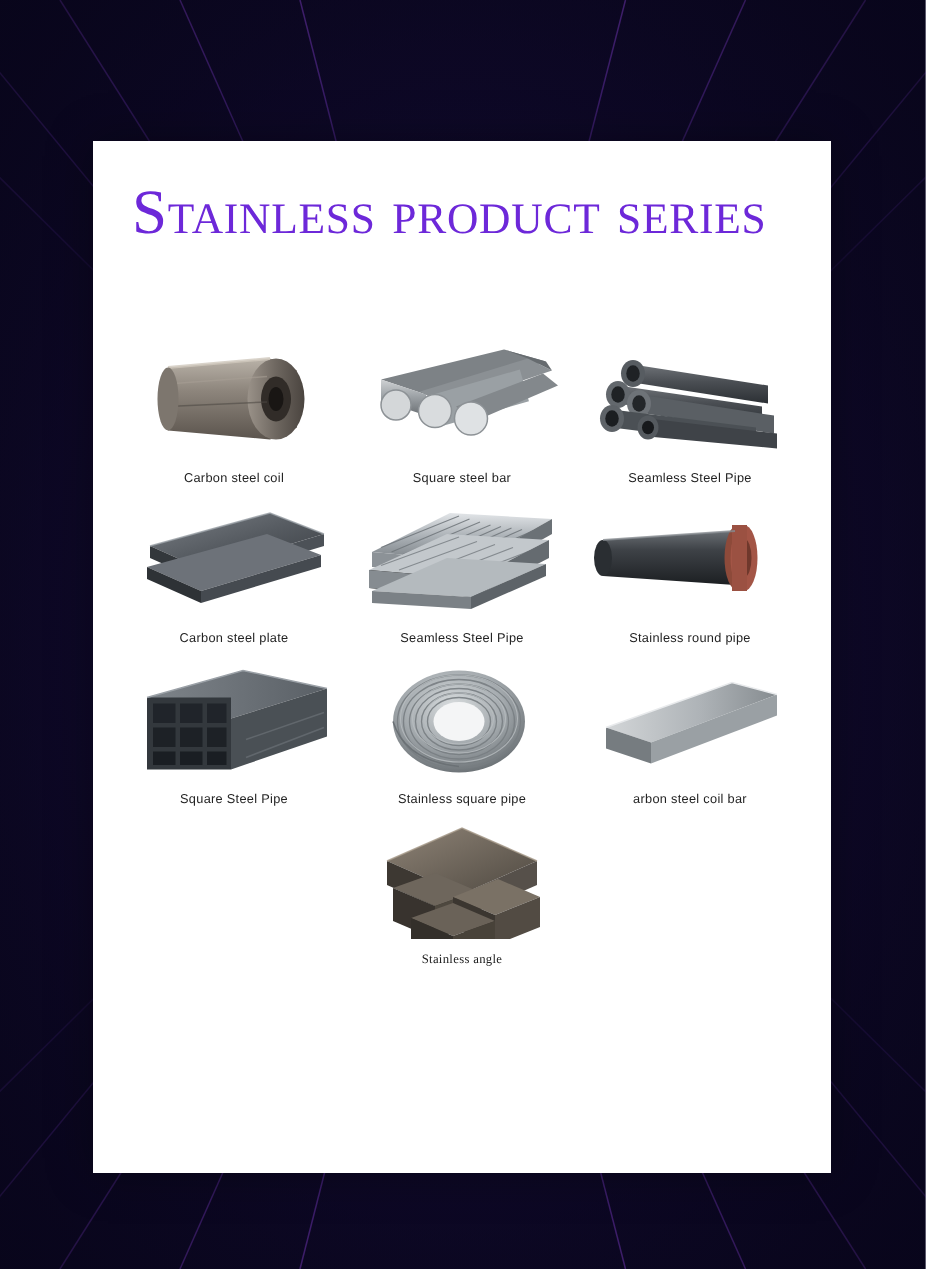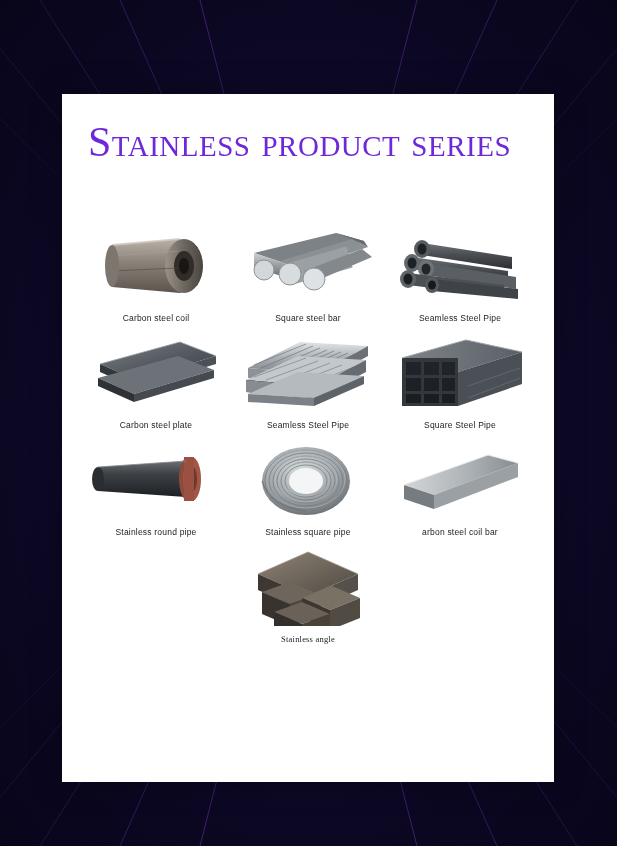--- a/index.html
+++ b/index.html
@@ -318,20 +318,44 @@
             </g>
           </svg>
         </div>
         <div class="caption">Seamless Steel Pipe</div>
       </div>
 
       <div class="item">
         <div class="thumb">
           <svg width="136" height="78" viewBox="0 0 136 78">
             <defs>
+              <linearGradient id="rpG" x1="0" y1="0" x2="0" y2="1">
+                <stop offset="0%" stop-color="#6a6f74"></stop>
+                  <stop offset="35%" stop-color="#3e4247"></stop>
+                <stop offset="100%" stop-color="#1c1f22"></stop>
+              </linearGradient>
+            </defs>
+            <path d="M10 26 L98 20 L98 56 L10 50 Z" fill="url(#rpG)"></path>
+            <ellipse cx="10" cy="38" rx="6" ry="12" fill="#2a2e32"></ellipse>
+            <g>
+              <ellipse cx="100" cy="38" rx="9" ry="22" fill="#8d4a3a"></ellipse>
+              <ellipse cx="104" cy="38" rx="9" ry="22" fill="#a35546"></ellipse>
+              <ellipse cx="104" cy="38" rx="5" ry="13" fill="#6f382c"></ellipse>
+              <rect x="96" y="16" width="10" height="44" fill="#9b5142"></rect>
+            </g>
+            <path d="M10 26 L98 20" stroke="#868b90" stroke-width="1.2" fill="none" opacity="0.8"></path>
+          </svg>
+        </div>
+        <div class="caption">Stainless round pipe</div>
+      </div>
+
+      <div class="item">
+        <div class="thumb">
+          <svg width="136" height="78" viewBox="0 0 136 78">
+            <defs>
               <linearGradient id="sqTop" x1="0" y1="0" x2="1" y2="0">
                 <stop offset="0%" stop-color="#7e848a"></stop>
                   <stop offset="100%" stop-color="#5a6066"></stop>
               </linearGradient>
             </defs>
             <path d="M10 24 L74 6 L130 18 L66 38 Z" fill="url(#sqTop)"></path>
             <path d="M66 38 L66 72 L130 50 L130 18 Z" fill="#4a5055"></path>
             <rect x="10" y="24" width="56" height="48" fill="#33383d"></rect>
             <g>
               <rect x="14" y="28" width="15" height="13" fill="#20242a"></rect>
@@ -351,44 +375,20 @@
             <path d="M10 24 L74 6 L130 18" fill="none" stroke="#9ba1a7" stroke-width="1"></path>
           </svg>
         </div>
         <div class="caption">Square Steel Pipe</div>
       </div>
 
       <div class="item">
         <div class="thumb">
           <svg width="136" height="78" viewBox="0 0 136 78">
             <defs>
-              <linearGradient id="rpG" x1="0" y1="0" x2="0" y2="1">
-                <stop offset="0%" stop-color="#6a6f74"></stop>
-                  <stop offset="35%" stop-color="#3e4247"></stop>
-                <stop offset="100%" stop-color="#1c1f22"></stop>
-              </linearGradient>
-            </defs>
-            <path d="M10 26 L98 20 L98 56 L10 50 Z" fill="url(#rpG)"></path>
-            <ellipse cx="10" cy="38" rx="6" ry="12" fill="#2a2e32"></ellipse>
-            <g>
-              <ellipse cx="100" cy="38" rx="9" ry="22" fill="#8d4a3a"></ellipse>
-              <ellipse cx="104" cy="38" rx="9" ry="22" fill="#a35546"></ellipse>
-              <ellipse cx="104" cy="38" rx="5" ry="13" fill="#6f382c"></ellipse>
-              <rect x="96" y="16" width="10" height="44" fill="#9b5142"></rect>
-            </g>
-            <path d="M10 26 L98 20" stroke="#868b90" stroke-width="1.2" fill="none" opacity="0.8"></path>
-          </svg>
-        </div>
-        <div class="caption">Stainless round pipe</div>
-      </div>
-
-      <div class="item">
-        <div class="thumb">
-          <svg width="136" height="78" viewBox="0 0 136 78">
-            <defs>
               <radialGradient id="wireG" cx="45%" cy="35%" r="65%">
                 <stop offset="0%" stop-color="#d8dcde"></stop>
                   <stop offset="60%" stop-color="#a3a9ad"></stop>
                 <stop offset="100%" stop-color="#6e7478"></stop>
               </radialGradient>
             </defs>
             <ellipse cx="66" cy="40" rx="44" ry="34" fill="url(#wireG)"></ellipse>
             <ellipse cx="66" cy="40" rx="17" ry="13" fill="#f4f5f6"></ellipse>
             <g stroke="#787e82" stroke-width="0.9" fill="none" opacity="0.9">
               <ellipse cx="66" cy="40" rx="41" ry="31"></ellipse>

